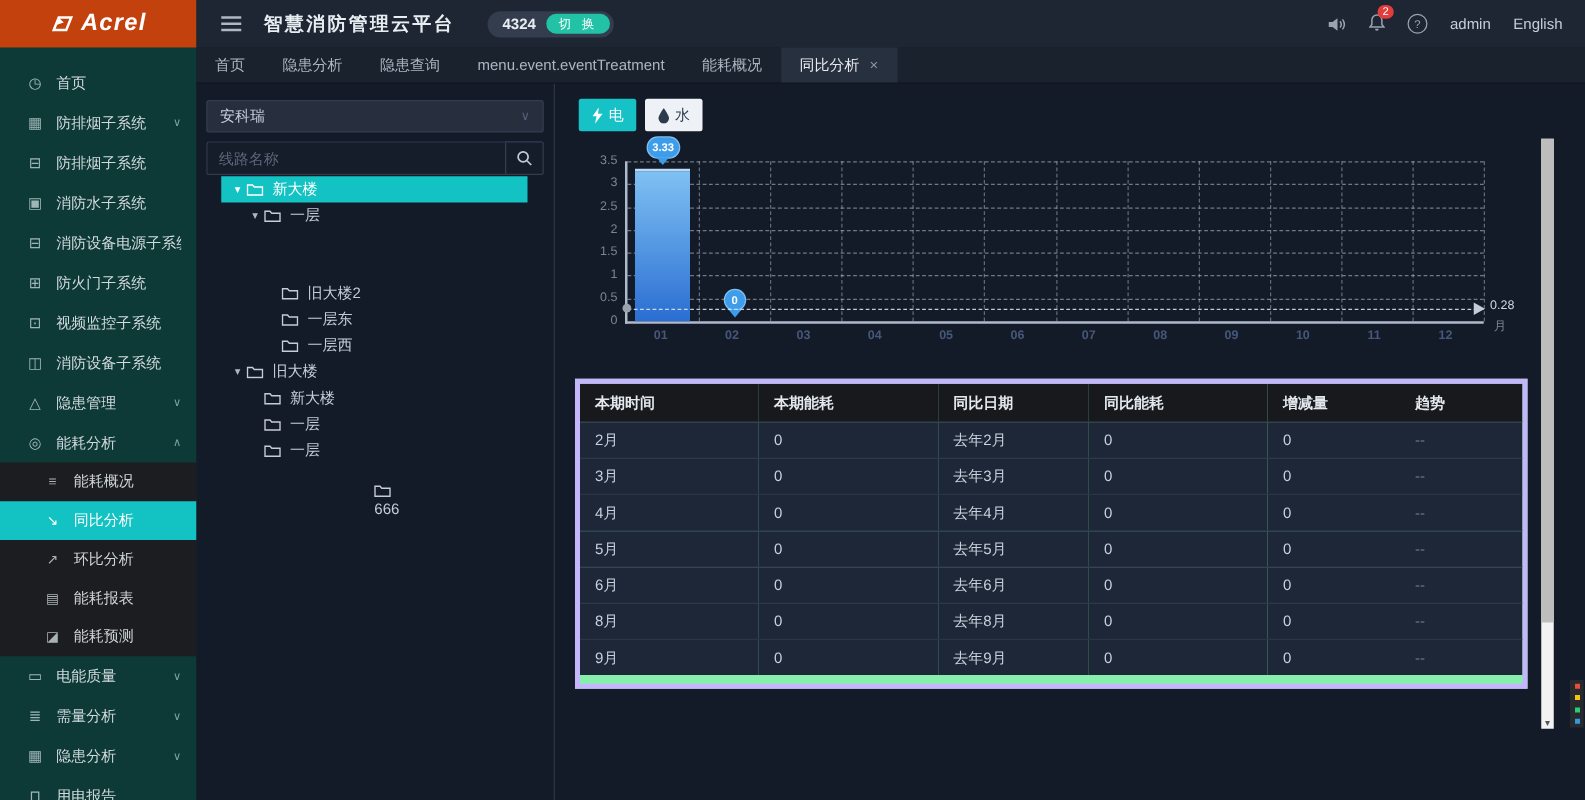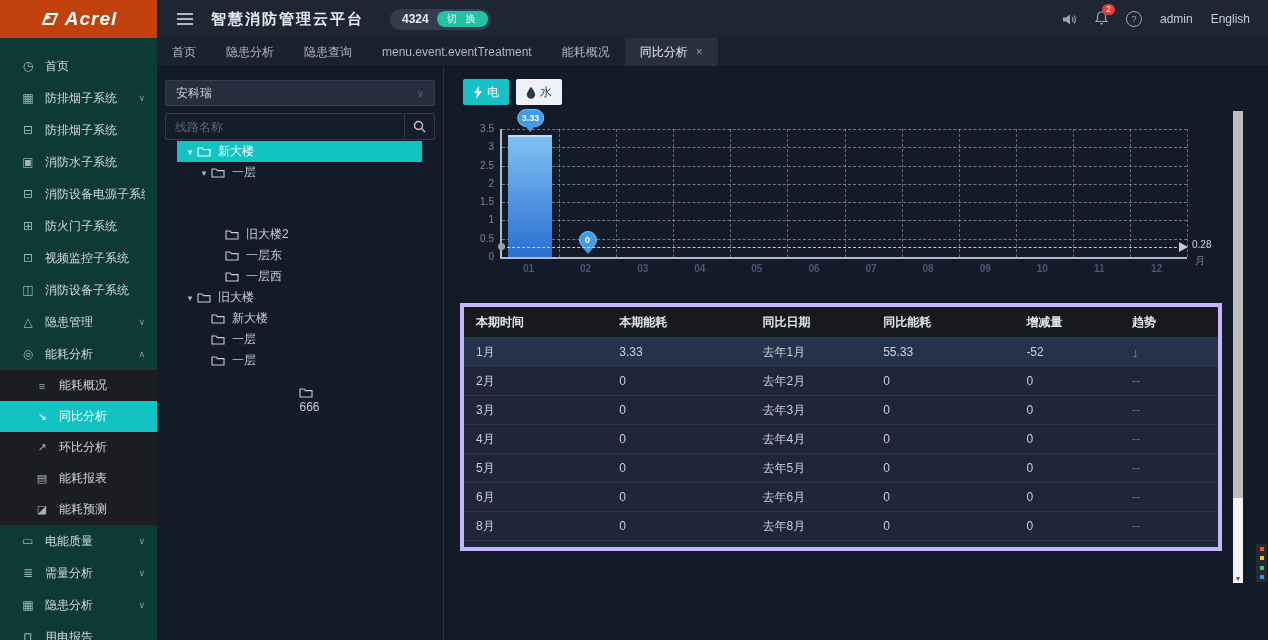--- a/index.html
+++ b/index.html
@@ -457,28 +457,20 @@
               <tr id="thead-row">
                 <th>本期时间</th>
                 <th>本期能耗</th>
                 <th>同比日期</th>
                 <th>同比能耗</th>
                 <th>增减量</th>
                 <th>趋势</th>
               </tr>
             </thead>
           <tbody id="tbody">
-              <tr class="row-hl">
-                <td>1月</td>
-                <td>3.33</td>
-                <td>去年1月</td>
-                <td>55.33</td>
-                <td>-52</td>
-                <td class="trend-down">↓</td>
-              </tr>
               <tr>
                 <td>2月</td>
                 <td>0</td>
                 <td>去年2月</td>
                 <td>0</td>
                 <td>0</td>
                 <td class="trend-none">--</td>
               </tr>
               <tr>
                 <td>3月</td>

